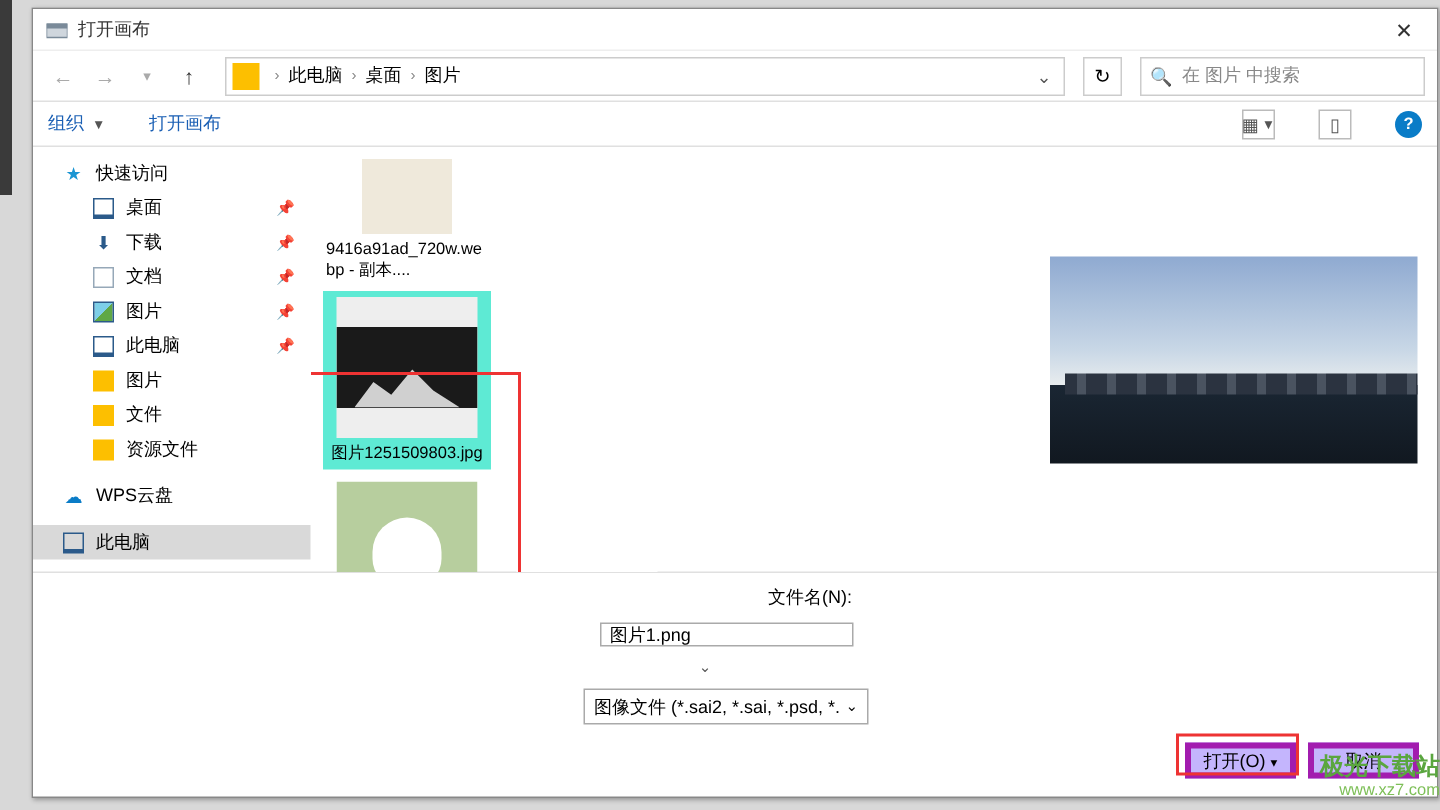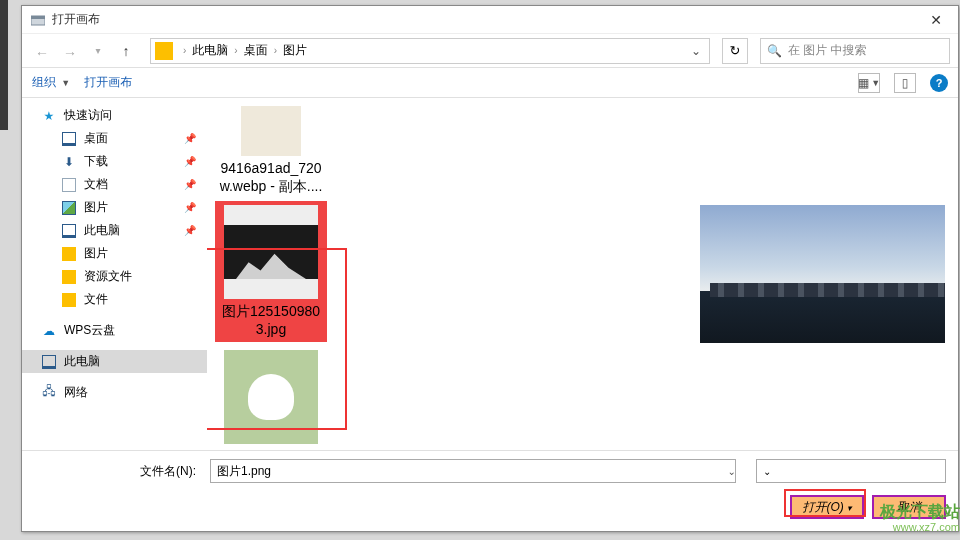--- a/index.html
+++ b/index.html
@@ -11,21 +11,21 @@
 .titlebar .close { width: 36px; height: 24px; display: flex; align-items: center; justify-content: center; cursor: pointer; font-size: 14px; }
 .navbar { height: 34px; display: flex; align-items: center; padding: 0 8px; gap: 4px; border-bottom: 1px solid #e0e0e0; }
 .nav-btn { width: 24px; height: 24px; display: flex; align-items: center; justify-content: center; color: #aaa; font-size: 14px; cursor: pointer; }
 .nav-btn.enabled { color: #333; }
 .breadcrumb { flex: 0 0 560px; height: 26px; border: 1px solid #ccc; display: flex; align-items: center; padding: 0 4px; gap: 2px; font-size: 12px; margin: 0 8px 0 8px; }
 .breadcrumb .folder-ico { width: 18px; height: 18px; background: #fdbf00; display: inline-block; margin-right: 4px; }
 .breadcrumb .chev { color: #888; font-size: 10px; padding: 0 4px; }
 .breadcrumb .bcdrop { margin-left: auto; color: #555; padding: 0 4px;}
 .refresh-btn { width: 26px; height: 26px; border: 1px solid #ccc; display: flex; align-items: center; justify-content: center; cursor: pointer; font-size: 13px; }
 .search { flex: 1; height: 26px; border: 1px solid #ccc; display: flex; align-items: center; padding: 0 6px; gap: 6px; color: #888; font-size: 12px; margin-left: 8px; }
-.toolbar { height: 30px; display: flex; align-items: center; padding: 0 10px; gap: 14px; font-size: 12px; color: #1a5fb4; border-bottom: 1px solid #e0e0e0; }
+.toolbar { height: 30px; display: flex; align-items: center; padding: 0 10px; gap: 29px; font-size: 12px; color: #1a5fb4; border-bottom: 1px solid #e0e0e0; }
 .toolbar .menu-drop { color: #1a5fb4; }
 .toolbar .spacer { flex: 1; }
 .toolbar .view-btn { width: 22px; height: 20px; display: flex; align-items: center; justify-content: center; color: #555; cursor: pointer; }
 .toolbar .view-btn.boxed { border:1px solid #bbb; background:#fff; }
 .toolbar .help { width: 18px; height: 18px; border-radius: 50%; background: #0a7cc7; color:#fff; display: flex; align-items: center; justify-content: center; font-size: 11px; font-weight: bold; }
 .main { flex: 1; display: flex; overflow: hidden; }
 .sidebar { width: 185px; border-right: 0; overflow-y: auto; font-size: 12px; padding: 6px 0; }
 .side-item { height: 23px; display: flex; align-items: center; padding: 0 10px 0 20px; gap: 8px; cursor: pointer; }
 .side-item.lvl2 { padding-left: 40px; }
 .side-item.selected { background: #d9d9d9; }
@@ -35,45 +35,45 @@
 .ico-folder-y { background:#fdbf00; }
 .ico-monitor { width:12px;height:10px;border:1px solid #2b5a8a;border-bottom:3px solid #2b5a8a;}
 .ico-download { color:#2b5a8a;}
 .ico-doc { width:11px;height:13px;border:1px solid #96a8b8;}
 .ico-pic { width:13px;height:11px;border:1px solid #2b5a8a;background:linear-gradient(135deg,#7dcfe8 50%,#5fa845 50%);}
 .ico-cloud { color:#0a7cc7;}
 .ico-net { color:#2b5a8a;}
 .content-wrap { flex:1; display:flex; overflow:hidden;}
 .filepane { flex: 1; overflow: auto; padding: 4px 8px; position: relative; }
 .file-grid { display: flex; flex-wrap: wrap; gap: 6px 8px; align-content: flex-start; }
-.file-item { width: 112px; display: flex; flex-direction: column; align-items: center; padding: 4px 2px; font-size: 14px; text-align: center; cursor: pointer; }
-.file-item.selected { background: #ef4444; }
+.file-item { width: 112px; display: flex; flex-direction: column; align-items: center; padding: 4px 2px; font-size: 11px; text-align: left; cursor: pointer; }
+.file-item.selected { background: #5eead4; }
 .thumb { width: 94px; height: 94px; display: flex; align-items: center; justify-content: center; margin-bottom: 4px; background:#eee; overflow:hidden;}
 .thumb.small { width:60px; height: 50px;}
 .file-item .label { line-height: 1.25; word-break: break-all; max-height: 42px; overflow:hidden;}
 
 .th-mount { width:94px;height:54px;background:#1a1a1a;display:flex;align-items:flex-end;justify-content:center;}
 .th-mount::after{content:"";width:70px;height:28px;background:#d0d0d0;clip-path:polygon(0 100%,18% 40%,35% 70%,55% 10%,75% 60%,100% 100%);}
 .th-leather{width:94px;height:94px;background:#704822;background-image:radial-gradient(#5d3a1c 1px,transparent 1px);background-size:6px 6px;}
 .th-bridge{width:94px;height:80px;background:linear-gradient(#e8d9c4 60%,#c7b49a 60%);position:relative;}
 .th-bridge::after{content:"";position:absolute;left:50%;top:18px;width:2px;height:48px;background:#8a7b66;box-shadow:-20px 10px 0 #8a7b66,20px 10px 0 #8a7b66;}
 .th-city{width:94px;height:58px;background:linear-gradient(#6a7aa0,#aa6c5d);position:relative;}
 .th-city::after{content:"";position:absolute;bottom:0;left:0;right:0;height:22px;background:repeating-linear-gradient(90deg,#4a4a58 0 6px,#8a5a48 6px 12px);}
 .th-bot{width:94px;height:94px;background:#b7ce9e;display:flex;align-items:center;justify-content:center;}
 .th-bot::after{content:"";width:46px;height:46px;background:#fff;border-radius:50% 50% 40% 40%;}
 .preview { width: 272px; display: flex; align-items: center; justify-content: center; padding: 8px; }
 .preview-img { width: 245px; height: 138px; background: linear-gradient(#8faad1 0%, #c8d7e6 45%, #e8ecee 62%, #1a2633 62%, #111820 100%); position: relative; }
 .preview-img::after { content:""; position:absolute; bottom:46px; left:10px; right:0; height:14px; background: repeating-linear-gradient(90deg,#2b3340 0 8px,#4a5360 8px 14px,#2b3340 14px 20px);}
 .red-box { position: absolute; border: 2px solid #e33; pointer-events: none; }
-.footer { border-top: 1px solid #e0e0e0; padding: 8px 12px 8px 0; display: flex; align-items: center; gap: 8px; font-size: 12px; }
+.footer { border-top: 1px solid #e0e0e0; padding: 8px 12px 8px 0; display: flex; align-items: center; gap: 8px; font-size: 12px; flex-direction: column; }
 .footer .label { width: 180px; text-align: right; padding-right: 6px;}
 .filename-input { flex: 1; height: 24px; border: 1px solid #aaa; padding: 0 6px; font-size: 12px; }
 .filetype { width: 190px; height: 24px; border: 1px solid #aaa; display: flex; align-items: center; padding: 0 6px; justify-content: space-between; cursor:pointer;}
 .action-row { display:flex; justify-content:flex-end; gap:8px; padding: 4px 12px 12px 0;}
-.btn { min-width: 74px; height: 24px; border: 2px solid #a21caf; background: #fdba74; font-size: 12px; cursor: pointer; font-style: italic; }
+.btn { min-width: 74px; height: 24px; border: 4px solid #a21caf; background: #c4b5fd; font-size: 12px; cursor: pointer; }
 .dropcaret { margin-left:auto; font-size:10px; color:#555; padding:0 6px;}
 .vdrop{font-size:9px;color:#555;margin-left:2px;}
 .watermark { position: absolute; right: 0; bottom: 6px; font-size: 11px; color: #7dbf57; text-align: right; line-height: 1.2; pointer-events:none;}
 .watermark .cn { font-size: 16px; font-weight: bold; color: #5aa63f;}
 
 .bg-app { position:absolute; left:0; top:0; width:100%; height:100%; background:#d8d8d8;}
 .bg-strip { position:absolute; left:0; top:0; width:8px; height:130px; background:#3a3a3a;}
 </style>
 </head>
 <body>
@@ -156,25 +156,25 @@
           <span class="ico ico-monitor"></span>
           <span>此电脑</span>
           <span class="pin">📌</span>
         </div>
       <div class="side-item lvl2">
           <span class="ico ico-folder-y"></span>
           <span>图片</span>
         </div>
       <div class="side-item lvl2">
           <span class="ico ico-folder-y"></span>
+          <span>文件</span>
+        </div>
+      <div class="side-item lvl2">
+          <span class="ico ico-folder-y"></span>
           <span>资源文件</span>
-        </div>
-      <div class="side-item lvl2">
-          <span class="ico ico-folder-y"></span>
-          <span>文件</span>
         </div>
       <div style="height:8px"></div>
       <div class="side-item">
           <span class="ico ico-cloud">☁</span>
           <span>WPS云盘</span>
         </div>
       <div style="height:8px"></div>
       <div class="side-item selected">
           <span class="ico ico-monitor"></span>
           <span>此电脑</span>
@@ -221,20 +221,21 @@
         <div class="preview-img"></div>
       </div>
     </div>
   </div>
 
   <div class="footer">
     <span class="label">文件名(N):</span>
     <input class="filename-input" value="图片1.png" style="">
     <span class="dropcaret" style="margin-left:-22px;margin-right:6px;">⌄</span>
     <div class="filetype">
+      <span style="white-space:nowrap;overflow:hidden;">图像文件 (*.sai2, *.sai, *.psd, *.</span>
       <span style="font-size:10px;">⌄</span>
     </div>
   </div>
   <div class="action-row" style="position:relative;">
     <button class="btn"><span>打开(O)</span> <span style="font-size:9px;">▾</span></button>
     <button class="btn">取消</button>
     <div class="red-box" style="left:auto; right:92px; top:-2px; width:82px; height:28px;"></div>
   </div>
 </div>
 

